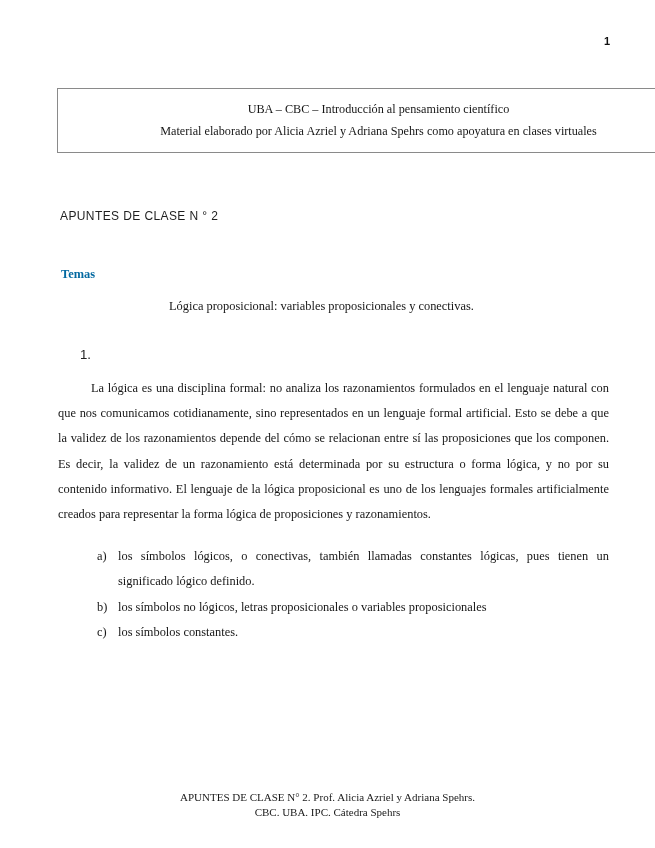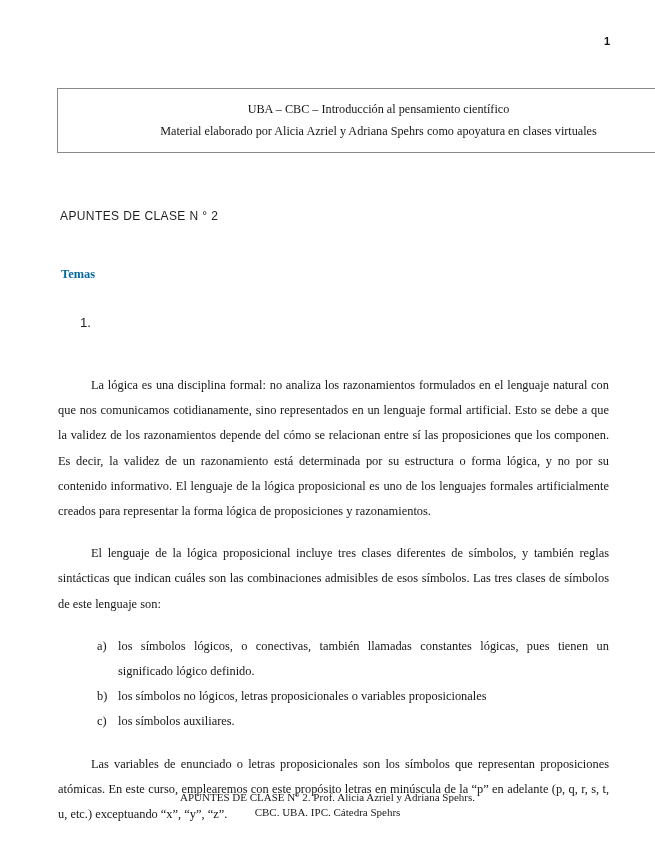--- a/index.html
+++ b/index.html
@@ -109,21 +109,21 @@
 
   p.body-text {
     margin: 17px 0 0 0;
     font-size: 12.4px;
     line-height: 25.2px;
     text-align: justify;
     text-indent: 33px;
     color: #161616;
     hyphens: none;
   }
-  p.body-text.first { margin-top: 40px; font-family: Liberation Serif, serif; }
+  p.body-text.first { margin-top: 11px; font-family: Liberation Serif, serif; }
 
   
   ol.letter-list {
     margin: 17px 0 0 0;
     padding: 0;
     list-style: none;
   }
   ol.letter-list > li {
     position: relative;
     padding-left: 60px;
@@ -166,45 +166,44 @@
     <div class="header-line">UBA – CBC – Introducción al pensamiento científico</div>
     <div class="header-line">Material elaborado por Alicia Azriel y Adriana Spehrs como apoyatura en clases virtuales</div>
   </div>
 
   <div class="content">
 
     <h1 class="doc-title">APUNTES DE CLASE N ° 2</h1>
 
     <div class="temas-label">Temas</div>
 
+    <div class="temas-text">Lógica proposicional: variables proposicionales y conectivas.</div>
 
     <div class="section-heading">
       <span class="num">1.</span>
     </div>
 
     <p class="body-text first">La lógica es una disciplina formal: no analiza los razonamientos formulados en el lenguaje natural con que nos comunicamos cotidianamente, sino representados en un lenguaje formal artificial. Esto se debe a que la validez de los razonamientos depende del cómo se relacionan entre sí las proposiciones que los componen. Es decir, la validez de un razonamiento está determinada por su estructura o forma lógica, y no por su contenido informativo. El lenguaje de la lógica proposicional es uno de los lenguajes formales artificialmente creados para representar la forma lógica de proposiciones y razonamientos.</p>
 
-    <p class="body-text">El lenguaje de la lógica proposicional incluye tres clases diferentes de símbolos, y también reglas sintácticas que indican cuáles son las combinaciones admisibles de esos símbolos. Las tres clases de símbolos de este lenguaje son:</p>
 
     <ol class="letter-list">
       <li>
         <span class="marker">a)</span>
         <span>los símbolos lógicos, o conectivas, también llamadas constantes lógicas, pues tienen un significado lógico definido.</span>
       </li>
       <li>
         <span class="marker">b)</span>
         <span>los símbolos no lógicos, letras proposicionales o variables proposicionales</span>
       </li>
       <li>
         <span class="marker">c)</span>
-        <span>los símbolos auxiliares.</span>
+        <span>los símbolos constantes.</span>
       </li>
     </ol>
 
-    <p class="body-text">Las variables de enunciado o letras proposicionales son los símbolos que representan proposiciones atómicas. En este curso, emplearemos con este propósito letras en minúscula de la “p” en adelante (p, q, r, s, t, u, etc.) exceptuando “x”, “y”, “z”.</p>
 
   </div>
 
   <div class="footer">
     <div class="footer-line">APUNTES DE CLASE N° 2. Prof. Alicia Azriel y Adriana Spehrs.</div>
     <div class="footer-line">CBC. UBA. IPC. Cátedra Spehrs</div>
   </div>
 
 </div>
 

